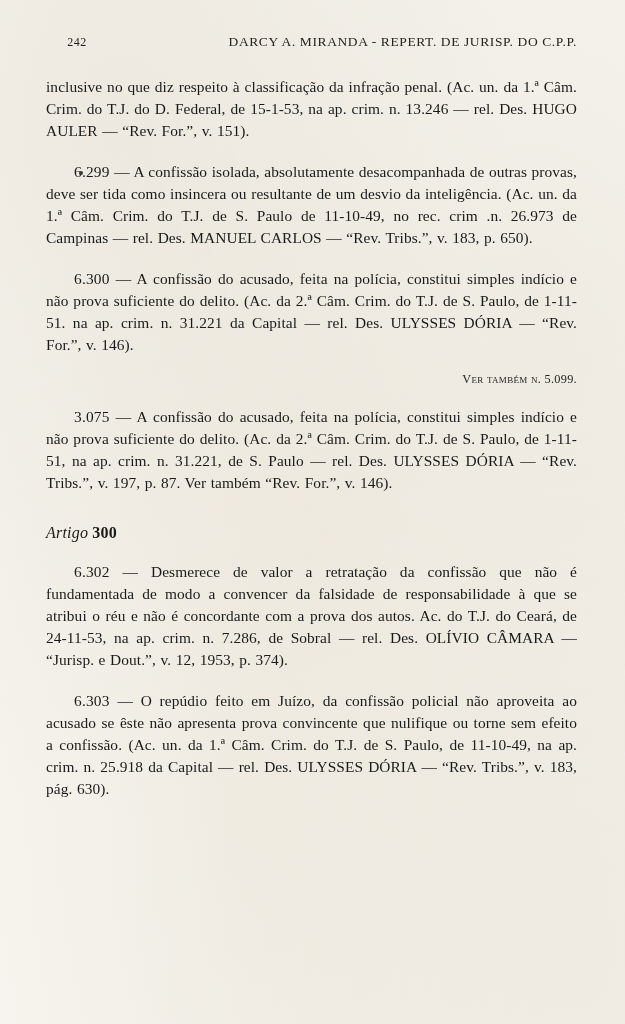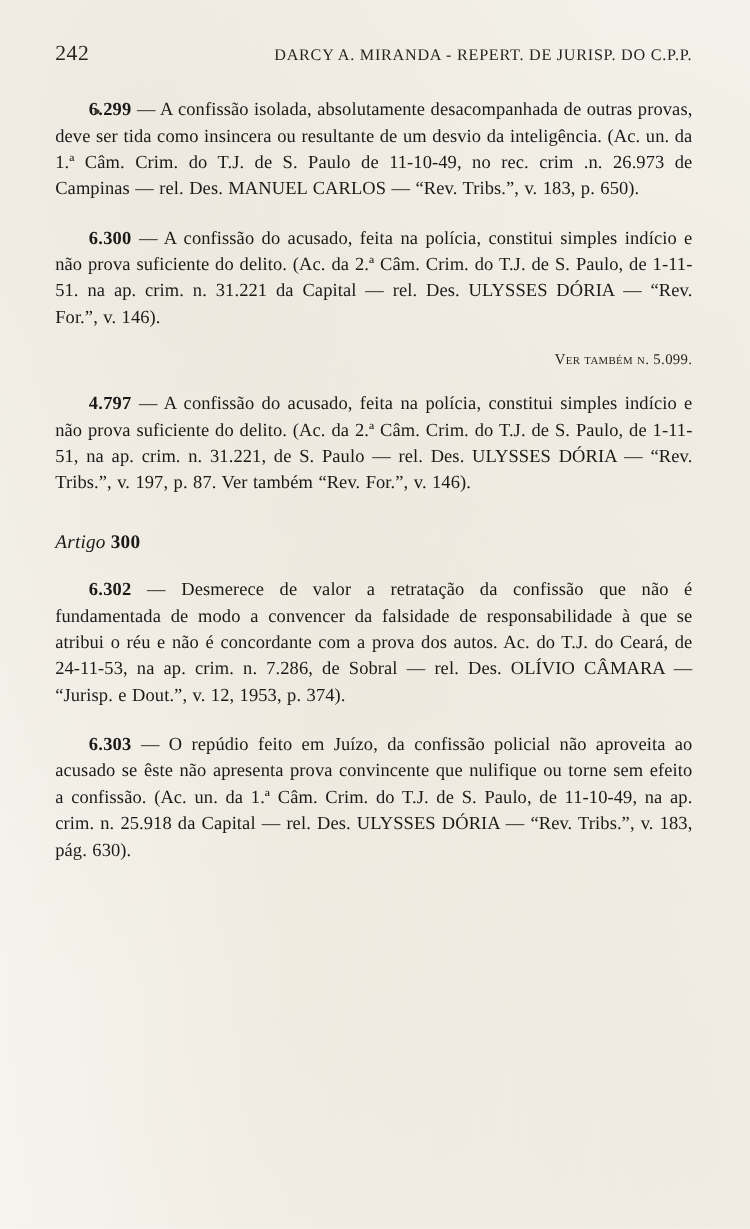--- a/index.html
+++ b/index.html
@@ -36,25 +36,26 @@
     pointer-events: none;
   }
   .page > * { position: relative; }
 
   .running-head {
     display: flex;
     align-items: baseline;
     margin-bottom: 26px;
   }
   .folio {
-    font-size: 18px;
+    font-size: 12px;
     letter-spacing: 0.5px;
     color: #26241f;
     width: 62px;
     flex: 0 0 auto;
+    text-align: center;
   }
   .head-title {
     flex: 1 1 auto;
     font-size: 13.5px;
     letter-spacing: 0.6px;
     color: #26241f;
     text-align: left;
     padding-left: 38px;
     white-space: nowrap;
   }
@@ -72,21 +73,21 @@
     letter-spacing: 0.08px;
     word-spacing: 0.6px;
   }
   p.indent {
     text-indent: 28px;
   }
   p.para-gap {
     margin-top: 19px;
   }
   .entry-num {
-    font-weight: bold;
+    font-weight: normal;
     letter-spacing: 0.2px;
   }
   .note {
     font-size: 12.3px;
     margin: 16px 0 0 46px;
     letter-spacing: 0.3px;
     color: #26241f;
   }
   .article-head {
     margin: 30px 0 6px 0;
@@ -115,35 +116,38 @@
 </head>
 <body>
 
 <div class="page">
 
   <div class="running-head">
     <div class="folio">242</div>
     <div class="head-title sc">DARCY A. MIRANDA - REPERT. DE JURISP. DO C.P.P.</div>
   </div>
 
+  <div class="block">
+    <p class="body-text">inclusive no que diz respeito à classificação da infração penal. (Ac. un. da 1.ª Câm. Crim. do T.J. do D. Federal, de 15-1-53, na ap. crim. n. 13.246 — rel. Des. HUGO AULER — “Rev. For.”, v. 151).</p>
+  </div>
 
   <div class="block">
     <span class="bullet-dot"></span>
     <p class="body-text indent para-gap"><span class="entry-num">6.299</span><span> — A confissão isolada, absolutamente desacompanhada de outras provas, deve ser tida como insincera ou resultante de um desvio da inteligência. (Ac. un. da 1.ª Câm. Crim. do T.J. de S. Paulo de 11-10-49, no rec. crim .n. 26.973 de Campinas — rel. Des. MANUEL CARLOS — “Rev. Tribs.”, v. 183, p. 650).</span></p>
   </div>
 
   <div class="block">
     <p class="body-text indent para-gap"><span class="entry-num">6.300</span><span> — A confissão do acusado, feita na polícia, constitui simples indício e não prova suficiente do delito. (Ac. da 2.ª Câm. Crim. do T.J. de S. Paulo, de 1-11-51. na ap. crim. n. 31.221 da Capital — rel. Des. ULYSSES DÓRIA — “Rev. For.”, v. 146).</span></p>
   </div>
 
   <div class="note sc">Ver também n. 5.099.</div>
 
 
   <div class="block">
-    <p class="body-text indent para-gap"><span class="entry-num">4.797</span><span> — A confissão do acusado, feita na polícia, constitui simples indício e não prova suficiente do delito. (Ac. da 2.ª Câm. Crim. do T.J. de S. Paulo, de 1-11-51, na ap. crim. n. 31.221, de S. Paulo — rel. Des. ULYSSES DÓRIA — “Rev. Tribs.”, v. 197, p. 87. Ver também “Rev. For.”, v. 146).</span></p>
+    <p class="body-text indent para-gap"><span class="entry-num">3.075</span><span> — A confissão do acusado, feita na polícia, constitui simples indício e não prova suficiente do delito. (Ac. da 2.ª Câm. Crim. do T.J. de S. Paulo, de 1-11-51, na ap. crim. n. 31.221, de S. Paulo — rel. Des. ULYSSES DÓRIA — “Rev. Tribs.”, v. 197, p. 87. Ver também “Rev. For.”, v. 146).</span></p>
   </div>
 
   <div class="article-head">
     <span class="art-word">Artigo</span>
     <span class="art-num">300</span>
   </div>
 
   <div class="block">
     <p class="body-text indent para-gap"><span class="entry-num">6.302</span><span> — Desmerece de valor a retratação da confissão que não é fundamentada de modo a convencer da falsidade de responsabilidade à que se atribui o réu e não é concordante com a prova dos autos. Ac. do T.J. do Ceará, de 24-11-53, na ap. crim. n. 7.286, de Sobral — rel. Des. OLÍVIO CÂMARA — “Jurisp. e Dout.”, v. 12, 1953, p. 374).</span></p>
   </div>

